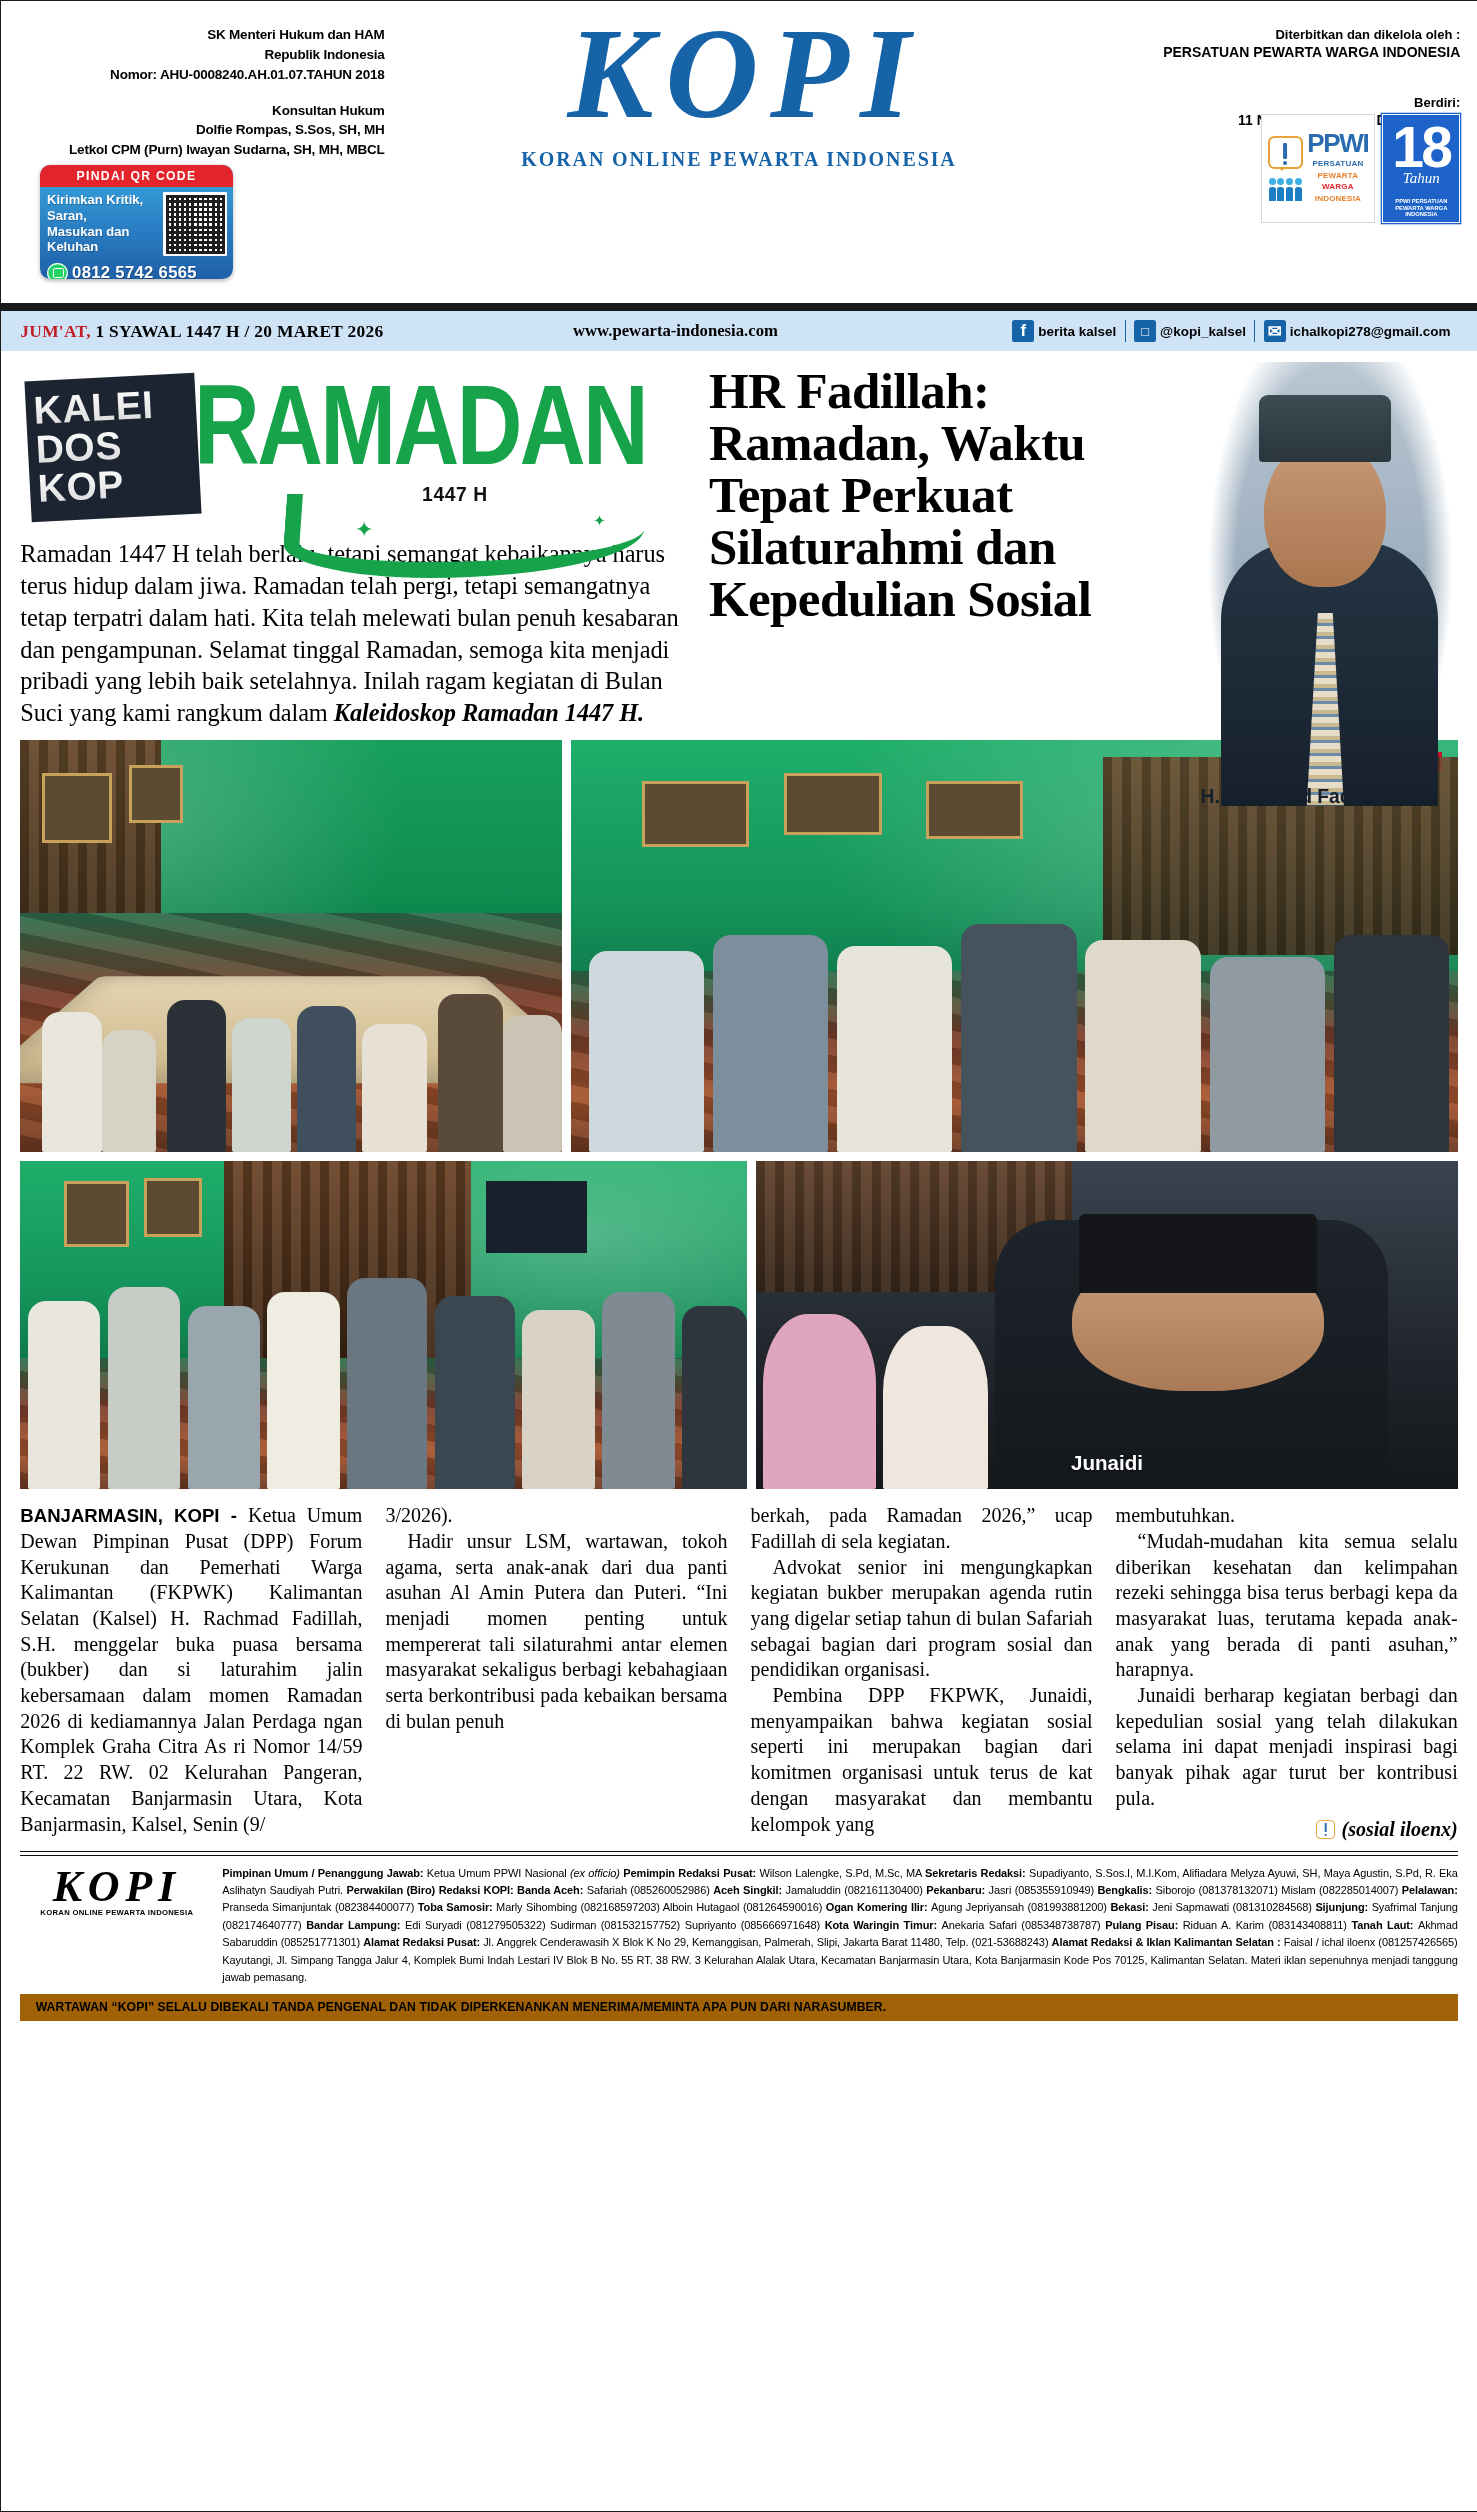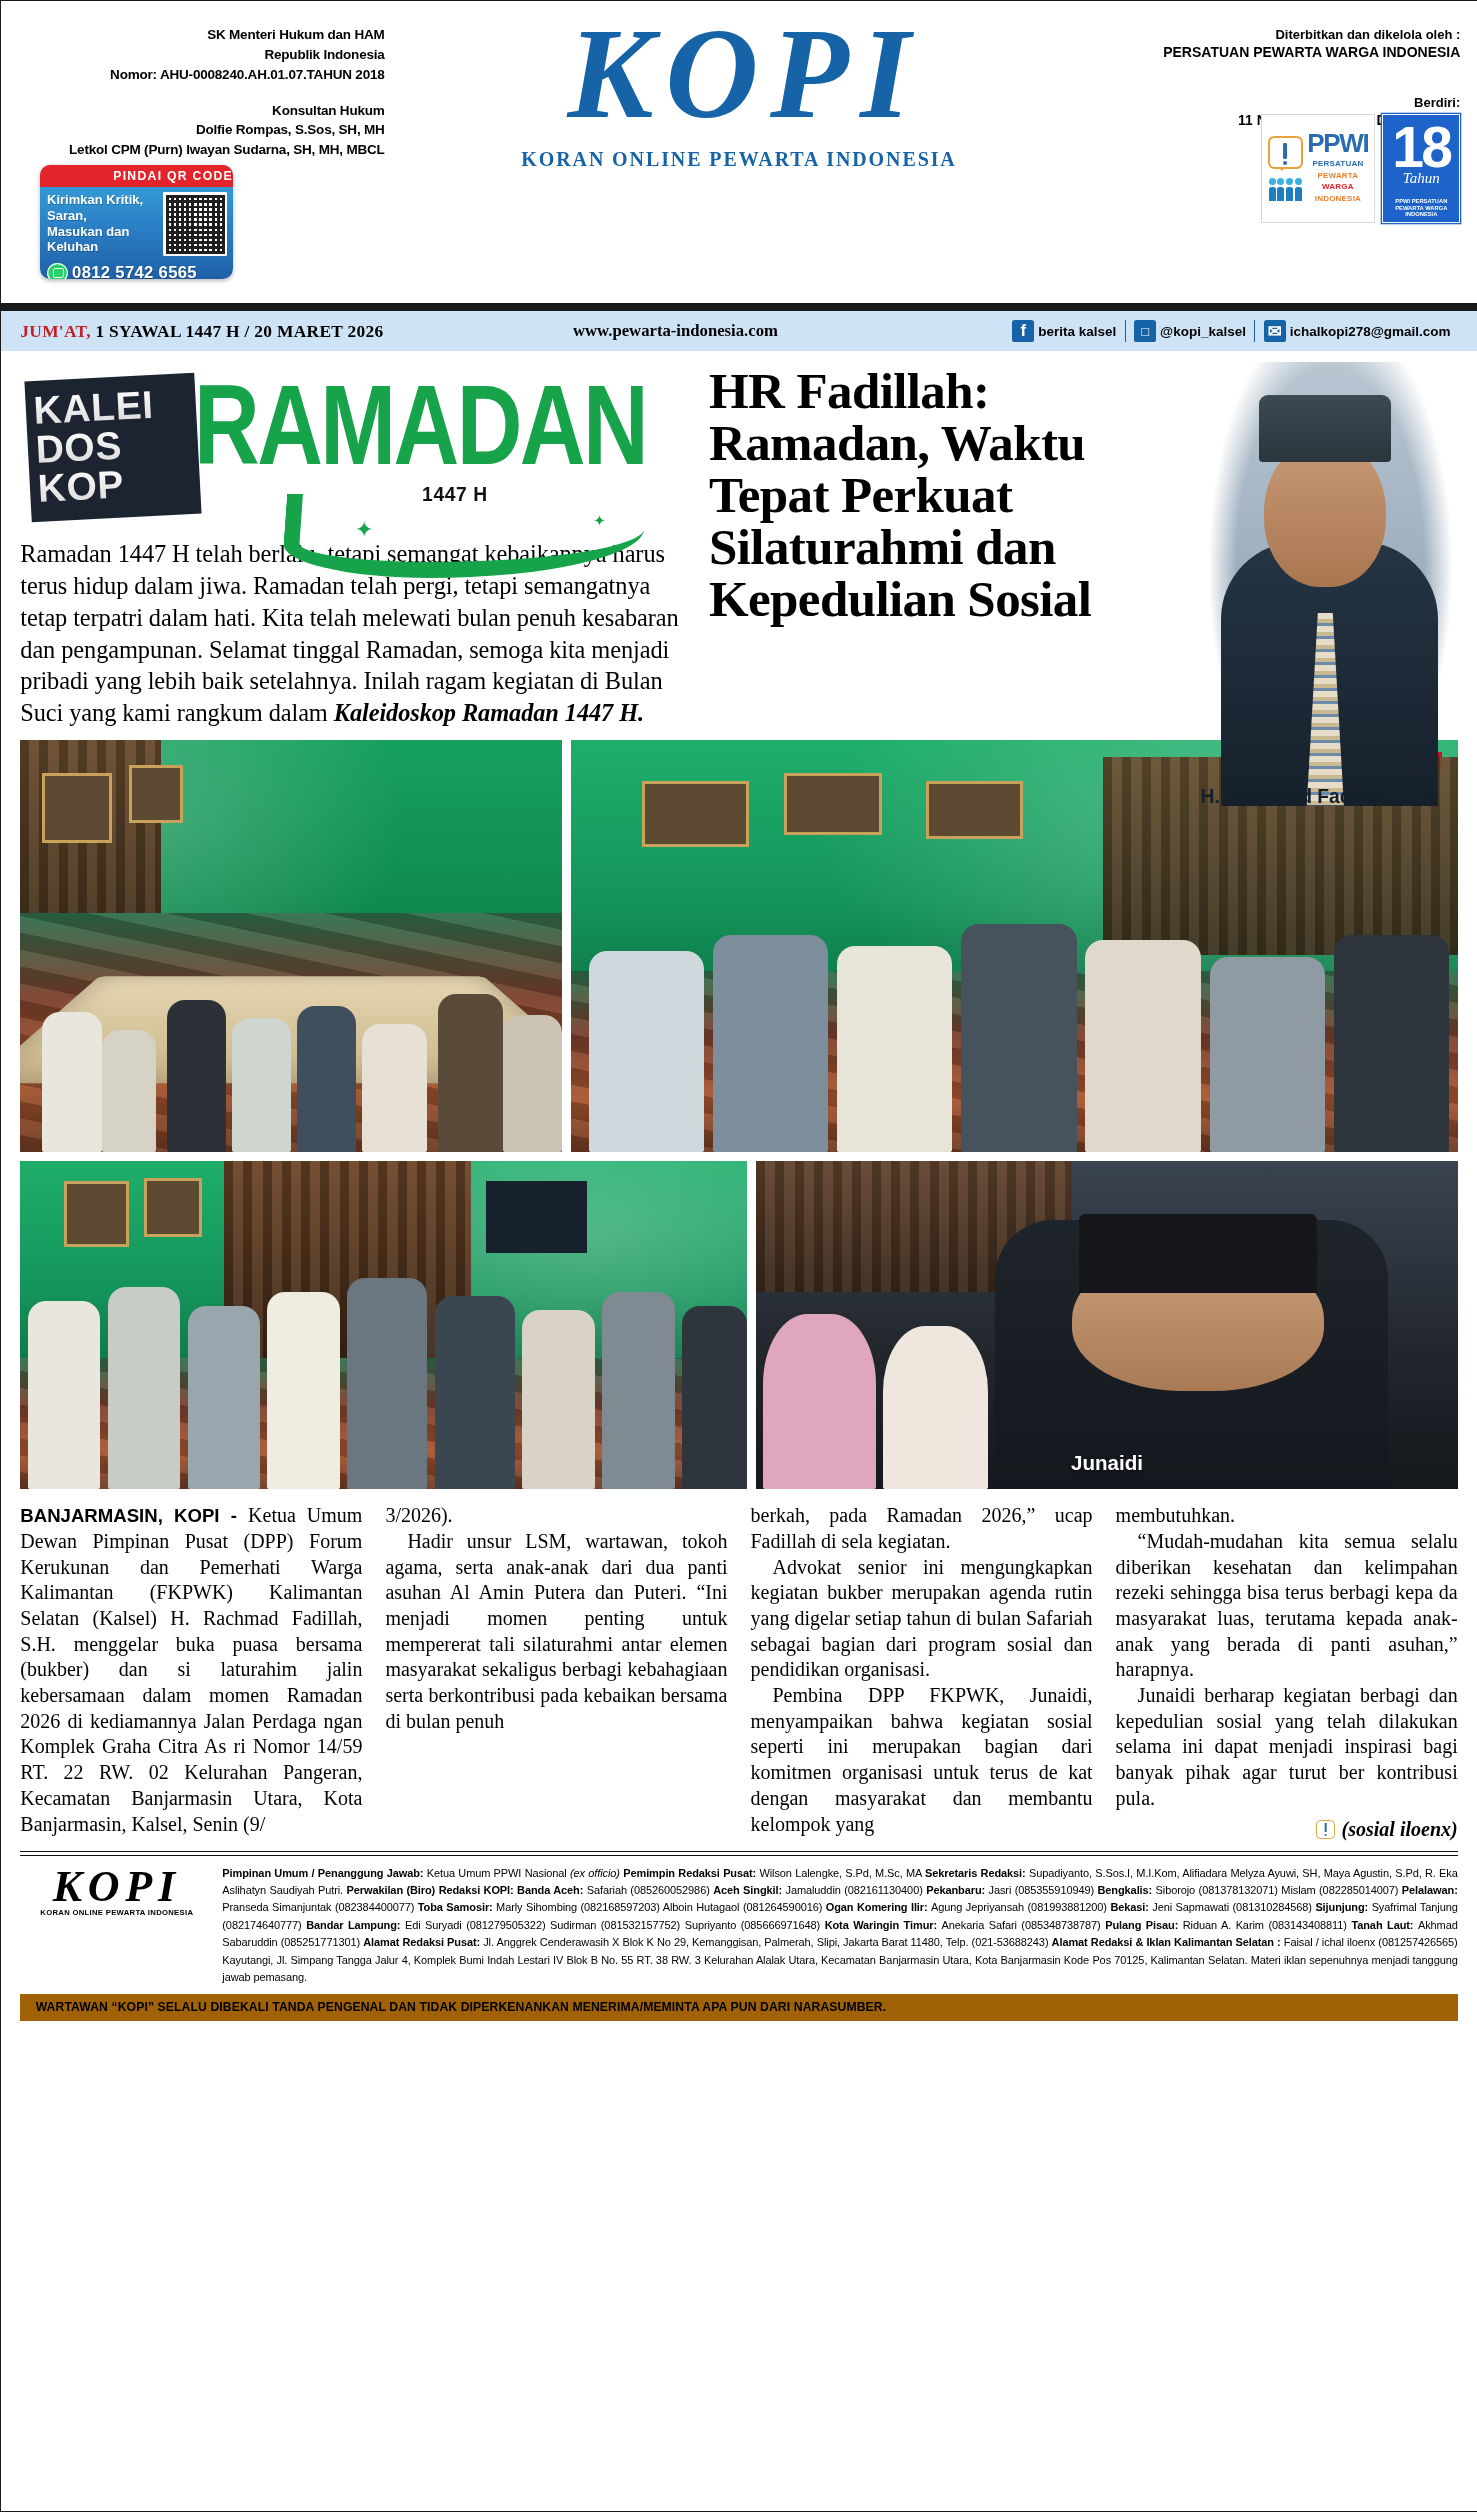--- a/index.html
+++ b/index.html
@@ -40,21 +40,21 @@
     border-radius: 10.3px;
     background: linear-gradient(180deg,#39a7e0 0%, #2a7fc4 55%, #1f5fa8 100%);
     box-shadow: 0 1.9px 4.5px rgba(0,0,0,.28);
     overflow: hidden;
     text-align: left;
   }
   .qr-head {
     background: #e3242b; color: #fff;
     font-family: "Liberation Sans", sans-serif;
     font-weight: bold; font-size: 12.2px; letter-spacing: 1.3px;
-    text-align: right; padding: 3.9px 0 4.5px;
+    text-align: center; padding: 3.9px 0 4.5px;
   }
   .qr-body { display: flex; padding: 5.1px 5.8px 0 7px; }
   .qr-txt {
     color: #fff; font-family: "Liberation Sans", sans-serif;
     font-weight: bold; font-size: 13px; line-height: 1.2;
     text-shadow: 0.6px 0.6px 0.6px rgba(0,0,0,.25);
     flex: 1; padding-right: 2.6px;
   }
   .qr-img {
     width: 64px; height: 64px; background: #fff; padding: 2.6px;

